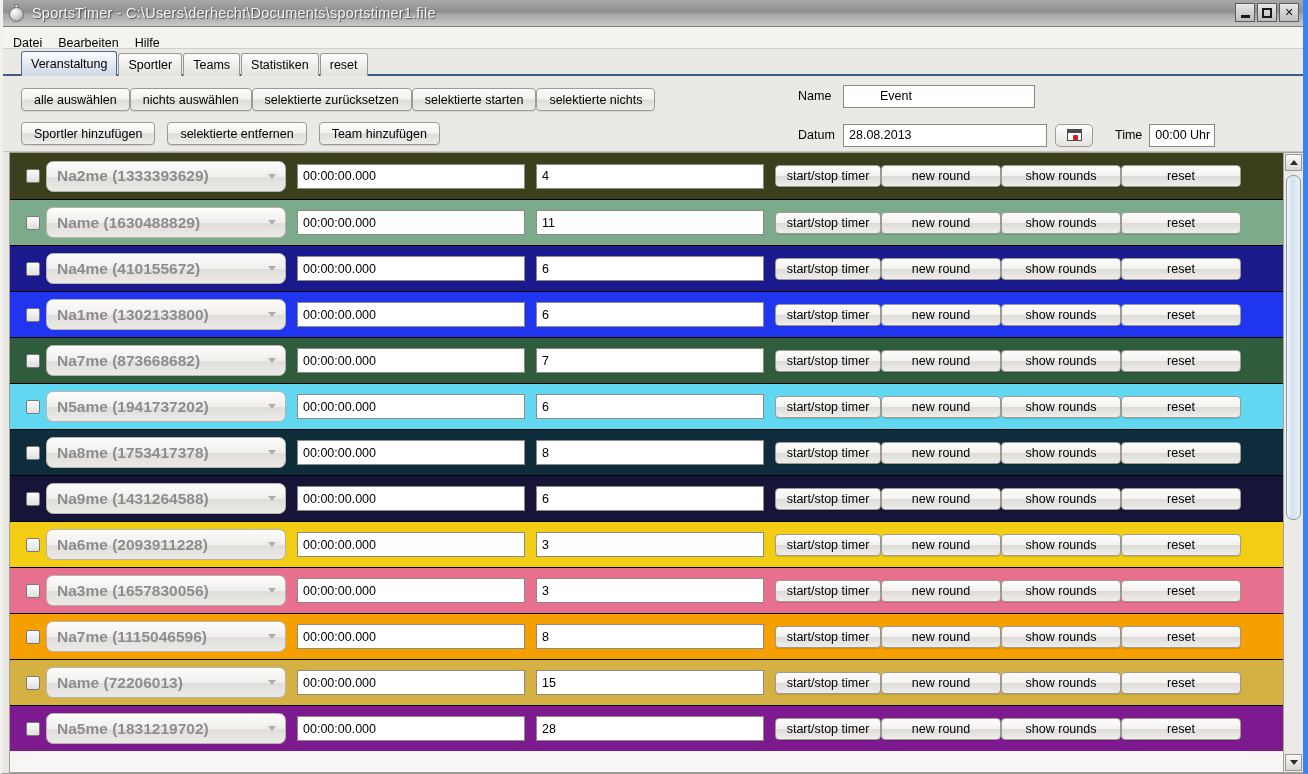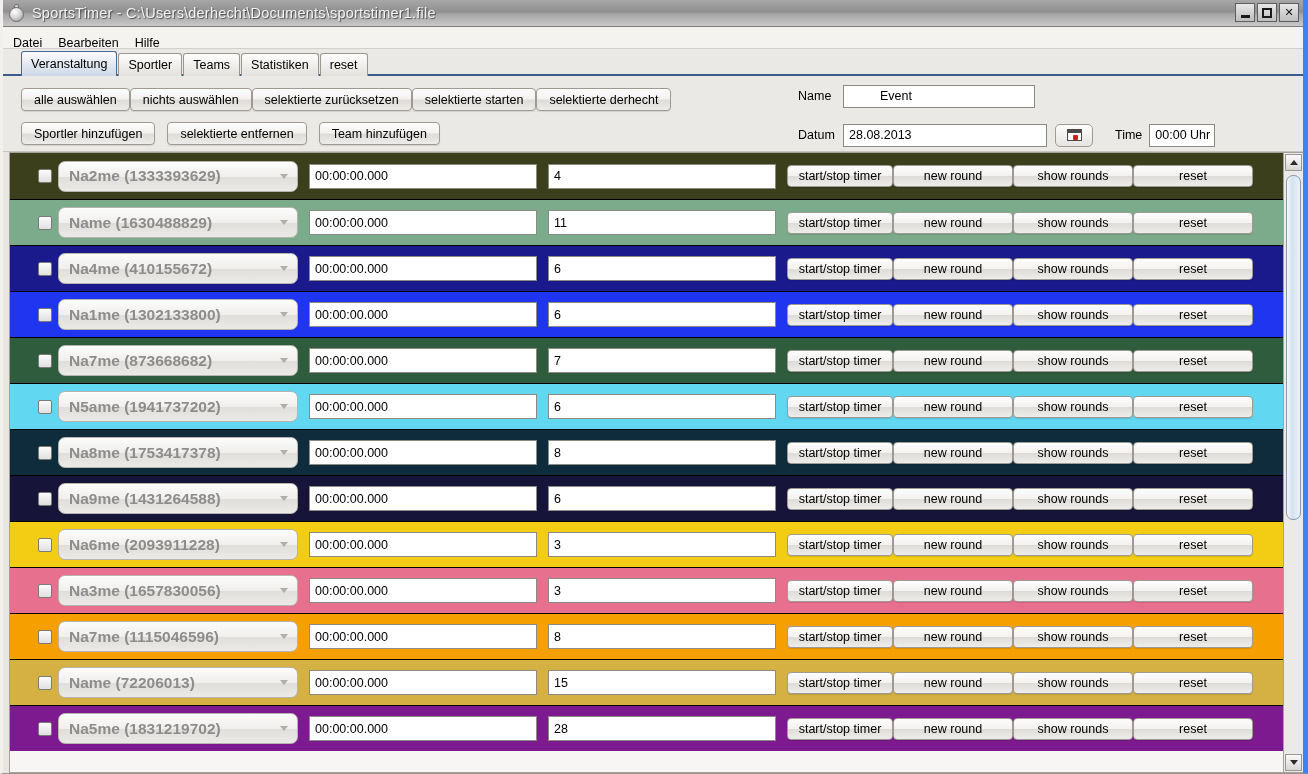--- a/index.html
+++ b/index.html
@@ -153,21 +153,21 @@
     border-right: none;
     overflow: hidden;
     display: flex;
   }
   .list-outer { flex: 1 1 auto; position: relative; overflow: hidden; }
   .list-inner { position: absolute; left: 0; top: 0; right: 0; }
 
   .row {
     height: 46px;
     display: flex; align-items: center;
-    padding: 0 6px 0 15px;
+    padding: 0 6px 0 3px;
     position: relative;
   }
   .row + .row { border-top: 1px solid #000; }
 
   .chk {
     width: 14px; height: 14px;
     background: linear-gradient(to bottom,#fbfbfb,#e0e0e0);
     border: 1px solid #7c7a76;
     border-radius: 2px;
     margin: 0 6px 0 13px;
@@ -279,21 +279,21 @@
     <div class="tab">Statistiken</div>
     <div class="tab">reset</div>
   </div>
 
   <div class="toolbar">
     <div class="tb-row1">
       <div class="btn">alle auswählen</div>
       <div class="btn">nichts auswählen</div>
       <div class="btn">selektierte zurücksetzen</div>
       <div class="btn">selektierte starten</div>
-      <div class="btn">selektierte derhecht</div>
+      <div class="btn">selektierte nichts</div>
     </div>
     <div class="tb-row2">
       <div class="btn">Sportler hinzufügen</div>
       <div class="btn">selektierte entfernen</div>
       <div class="btn">Team hinzufügen</div>
     </div>
 
     <div class="form-area">
       <div class="form-row">
         <div class="form-label">Name</div>

